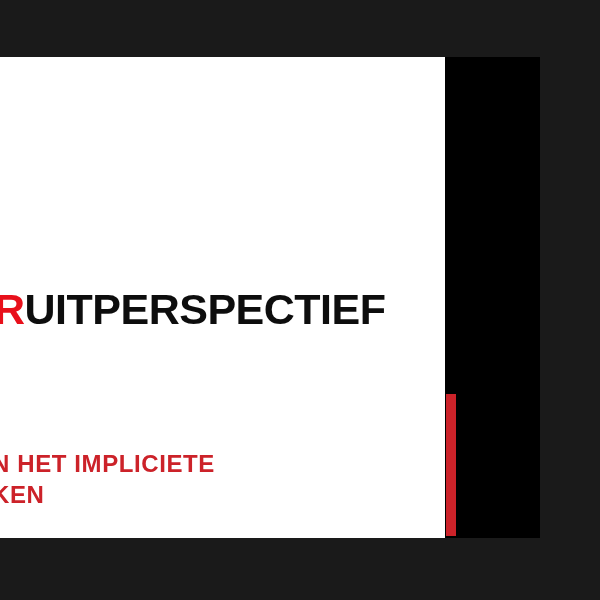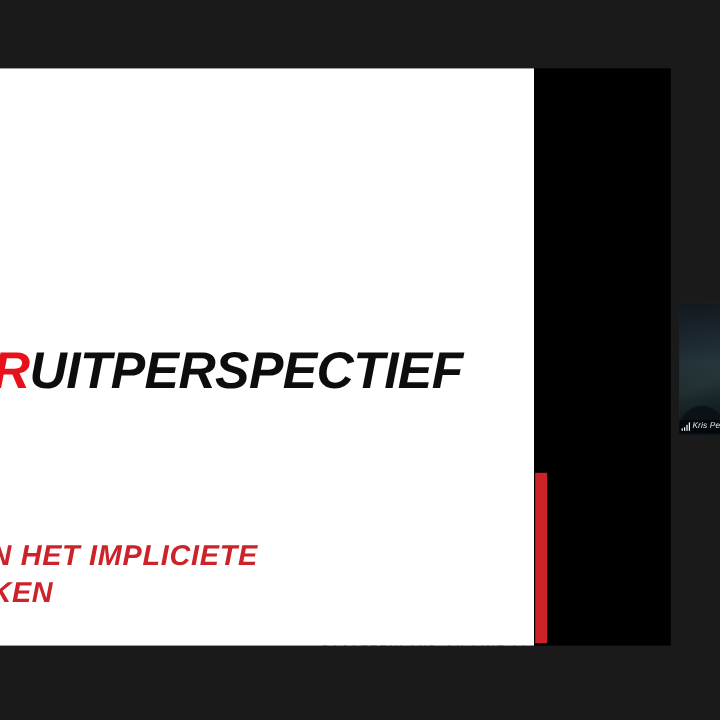--- a/index.html
+++ b/index.html
@@ -2,26 +2,25 @@
 <html><head>
 <meta charset="utf-8">
 <style>
   html, body {
     margin: 0;
     padding: 0;
     background: #1a1a1a;
   }
   #app {
     position: relative;
-    width: 600px;
+    width: 540px;
     height: 600px;
     background: #1a1a1a;
     overflow: hidden;
     font-family: "Liberation Sans", sans-serif;
-    font-style: italic;
   }
 
   
   #share-viewport {
     position: absolute;
     left: 0;
     top: 57px;
     width: 559px;
     height: 481px;
     background: #000000;

